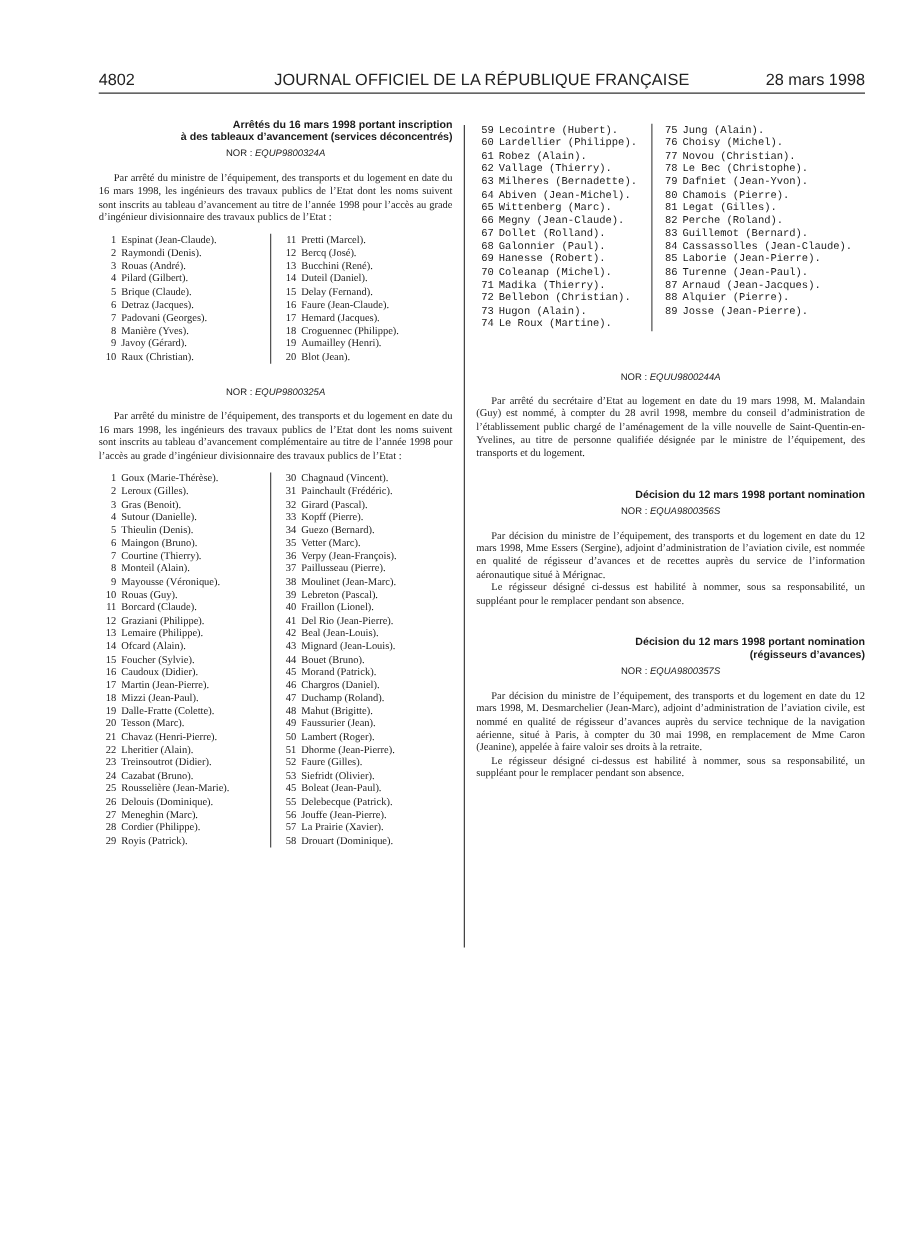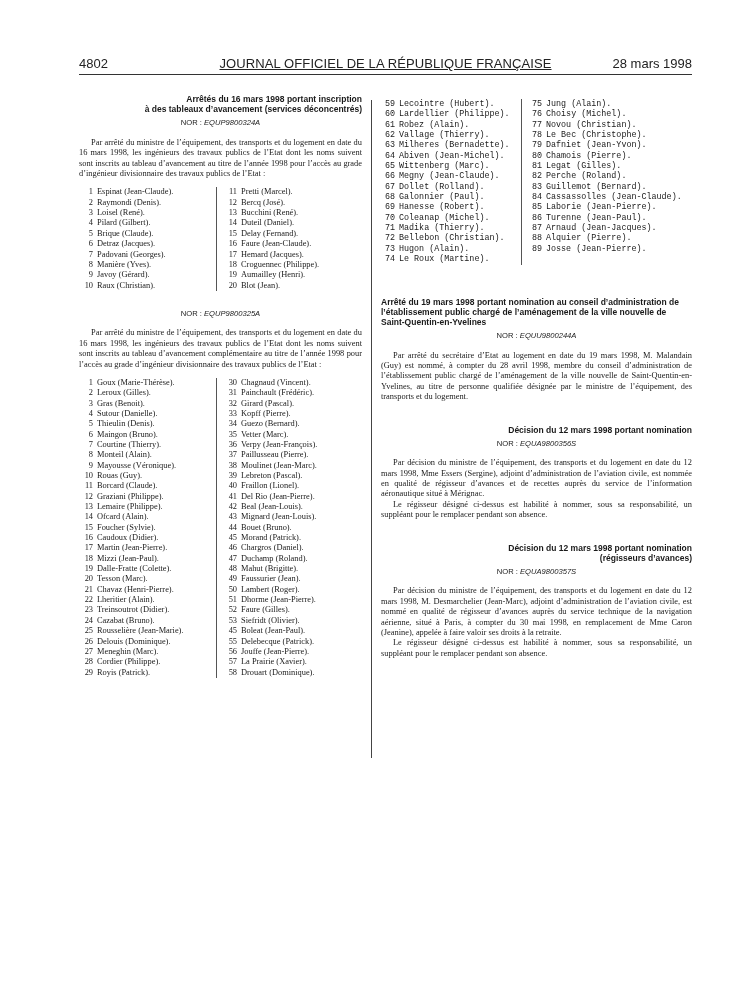--- a/index.html
+++ b/index.html
@@ -2,21 +2,21 @@
 <html><head>
 <meta charset="utf-8">
 <style>
   html, body { margin: 0; padding: 0; background: #ffffff; }
   body { width: 731px; height: 990px; position: relative; overflow: hidden; color: #1a1a1a; }
   .page { position: absolute; left: 0; top: 0; width: 731px; height: 990px; }
 
   .header { position: absolute; left: 79px; top: 56px; width: 613px; height: 12px;
             font-family: "Liberation Sans", sans-serif; font-size: 13px; color: #222; }
   .header .pnum { position: absolute; left: 0; top: 0; }
-  .header .jtitle { position: absolute; left: 0; width: 613px; text-align: center; top: 0; letter-spacing: 0.1px; text-decoration: underline; }
+  .header .jtitle { position: absolute; left: 0; width: 613px; text-align: center; top: 0; letter-spacing: 0.1px; }
   .header .hdate { position: absolute; right: 0; top: 0; }
   .hrule { position: absolute; left: 79px; top: 74px; width: 613px; height: 1px; background: #333; }
 
   .col { position: absolute; font-family: "Liberation Serif", serif; font-size: 8.4px; line-height: 10.4px; }
   .col-left { left: 79px; top: 94px; width: 283px; }
   .col-right { left: 381px; top: 99px; width: 311px; }
 
   .art-title { font-family: "Liberation Sans", sans-serif; font-weight: bold; font-size: 8.5px; line-height: 10.2px; text-align: right; }
   .art-title.left-al { text-align: left; }
   .nor { font-family: "Liberation Sans", sans-serif; font-size: 7.6px; text-align: center; margin-top: 4px; margin-bottom: 9px; }
@@ -51,21 +51,21 @@
     <div class="nor">
       <span>NOR :</span>
       <span class="code">EQUP9800324A</span>
     </div>
     <p class="para">Par arrêté du ministre de l’équipement, des transports et du logement en date du 16 mars 1998, les ingénieurs des travaux publics de l’Etat dont les noms suivent sont inscrits au tableau d’avancement au titre de l’année 1998 pour l’accès au grade d’ingénieur divisionnaire des travaux publics de l’Etat :</p>
 
     <div class="namelist" id="list-a" style="margin-top:8px;">
       <ul class="lcol" id="list-a-c1" style="width:137px;">
           <li><span class="num">1</span><span>Espinat (Jean-Claude).</span></li>
           <li><span class="num">2</span><span>Raymondi (Denis).</span></li>
-          <li><span class="num">3</span><span>Loisel (René).</span></li>
+          <li><span class="num">3</span><span>Rouas (André).</span></li>
           <li><span class="num">4</span><span>Pilard (Gilbert).</span></li>
           <li><span class="num">5</span><span>Brique (Claude).</span></li>
           <li><span class="num">6</span><span>Detraz (Jacques).</span></li>
           <li><span class="num">7</span><span>Padovani (Georges).</span></li>
           <li><span class="num">8</span><span>Manière (Yves).</span></li>
           <li><span class="num">9</span><span>Javoy (Gérard).</span></li>
           <li><span class="num">10</span><span>Raux (Christian).</span></li>
         </ul>
       <div class="vsep"></div>
       <ul class="lcol" id="list-a-c2">
@@ -191,21 +191,20 @@
           <li><span class="num">84</span><span>Cassassolles (Jean-Claude).</span></li>
           <li><span class="num">85</span><span>Laborie (Jean-Pierre).</span></li>
           <li><span class="num">86</span><span>Turenne (Jean-Paul).</span></li>
           <li><span class="num">87</span><span>Arnaud (Jean-Jacques).</span></li>
           <li><span class="num">88</span><span>Alquier (Pierre).</span></li>
           <li><span class="num">89</span><span>Josse (Jean-Pierre).</span></li>
         </ul>
     </div>
 
     <div style="margin-top:32px;">
-      <div class="art-title left-al">Arrêté du 19 mars 1998 portant nomination au conseil d’administration de l’établissement public chargé de l’aménagement de la ville nouvelle de Saint-Quentin-en-Yvelines</div>
       <div class="nor">
         <span>NOR :</span>
         <span class="code">EQUU9800244A</span>
       </div>
       <p class="para">Par arrêté du secrétaire d’Etat au logement en date du 19 mars 1998, M. Malandain (Guy) est nommé, à compter du 28 avril 1998, membre du conseil d’administration de l’établissement public chargé de l’aménagement de la ville nouvelle de Saint-Quentin-en-Yvelines, au titre de personne qualifiée désignée par le ministre de l’équipement, des transports et du logement.</p>
     </div>
 
     <div style="margin-top:22px;">
       <div class="art-title">
         <div>Décision du 12 mars 1998 portant nomination</div>

